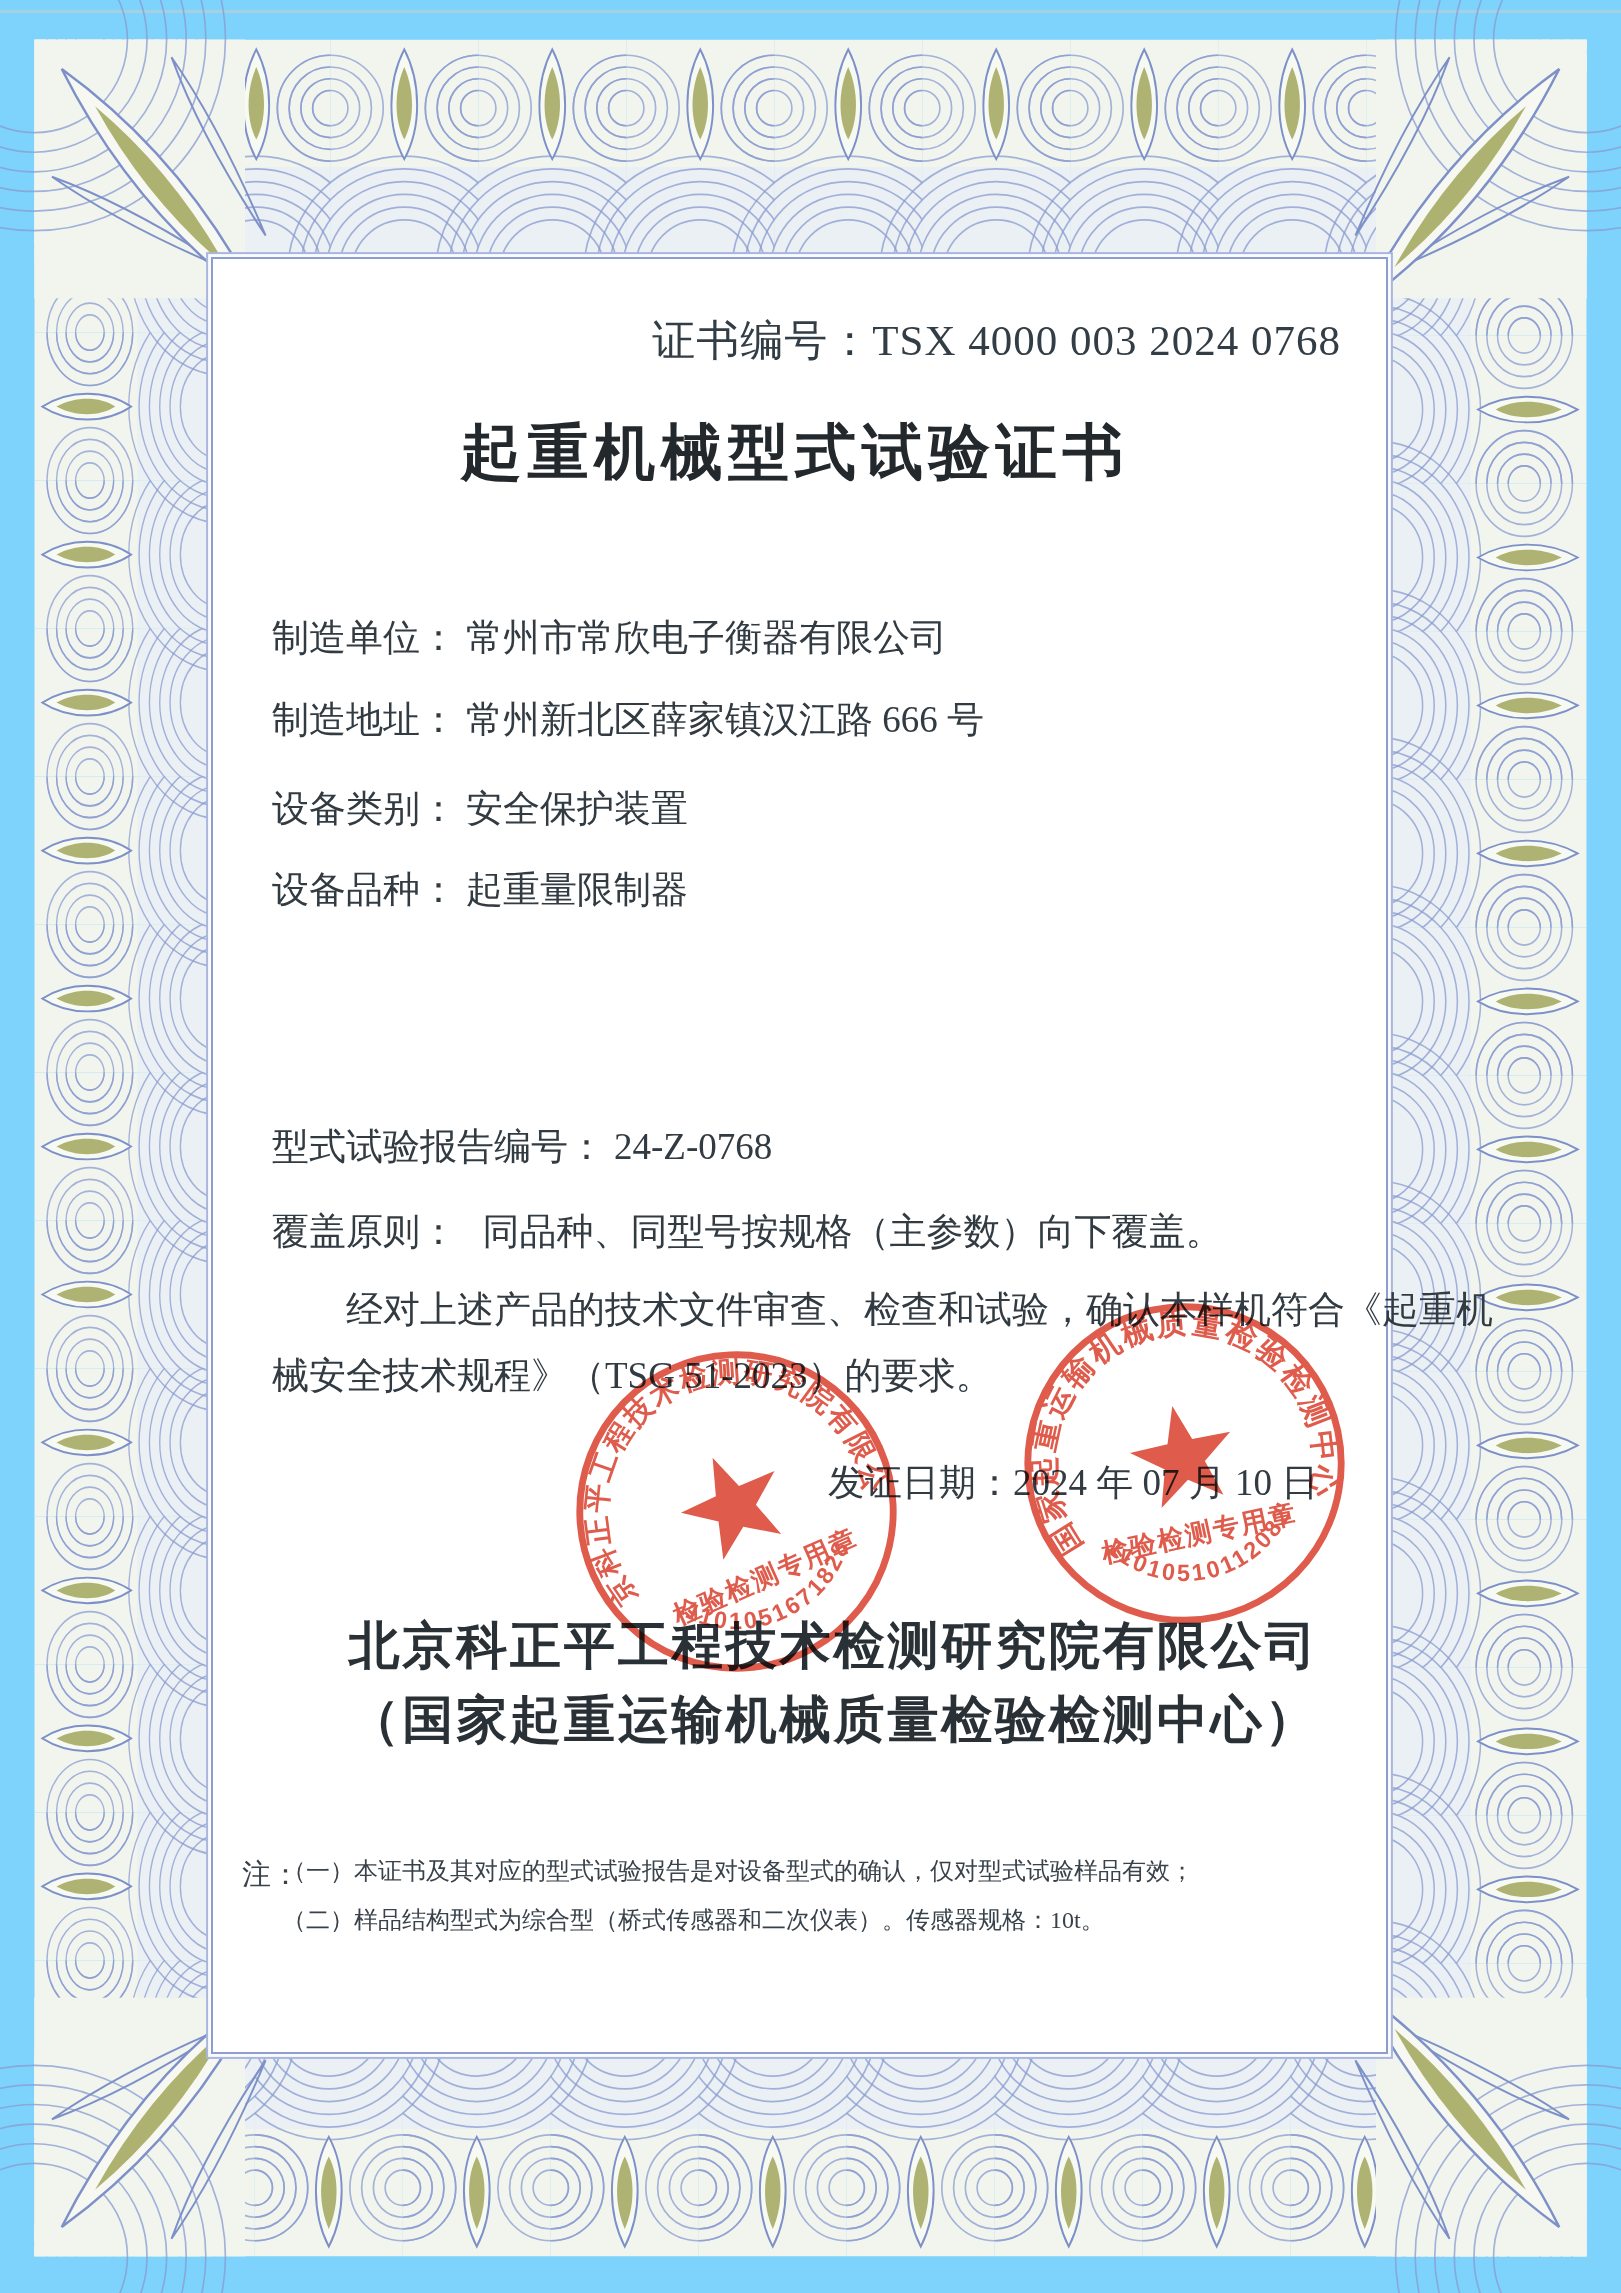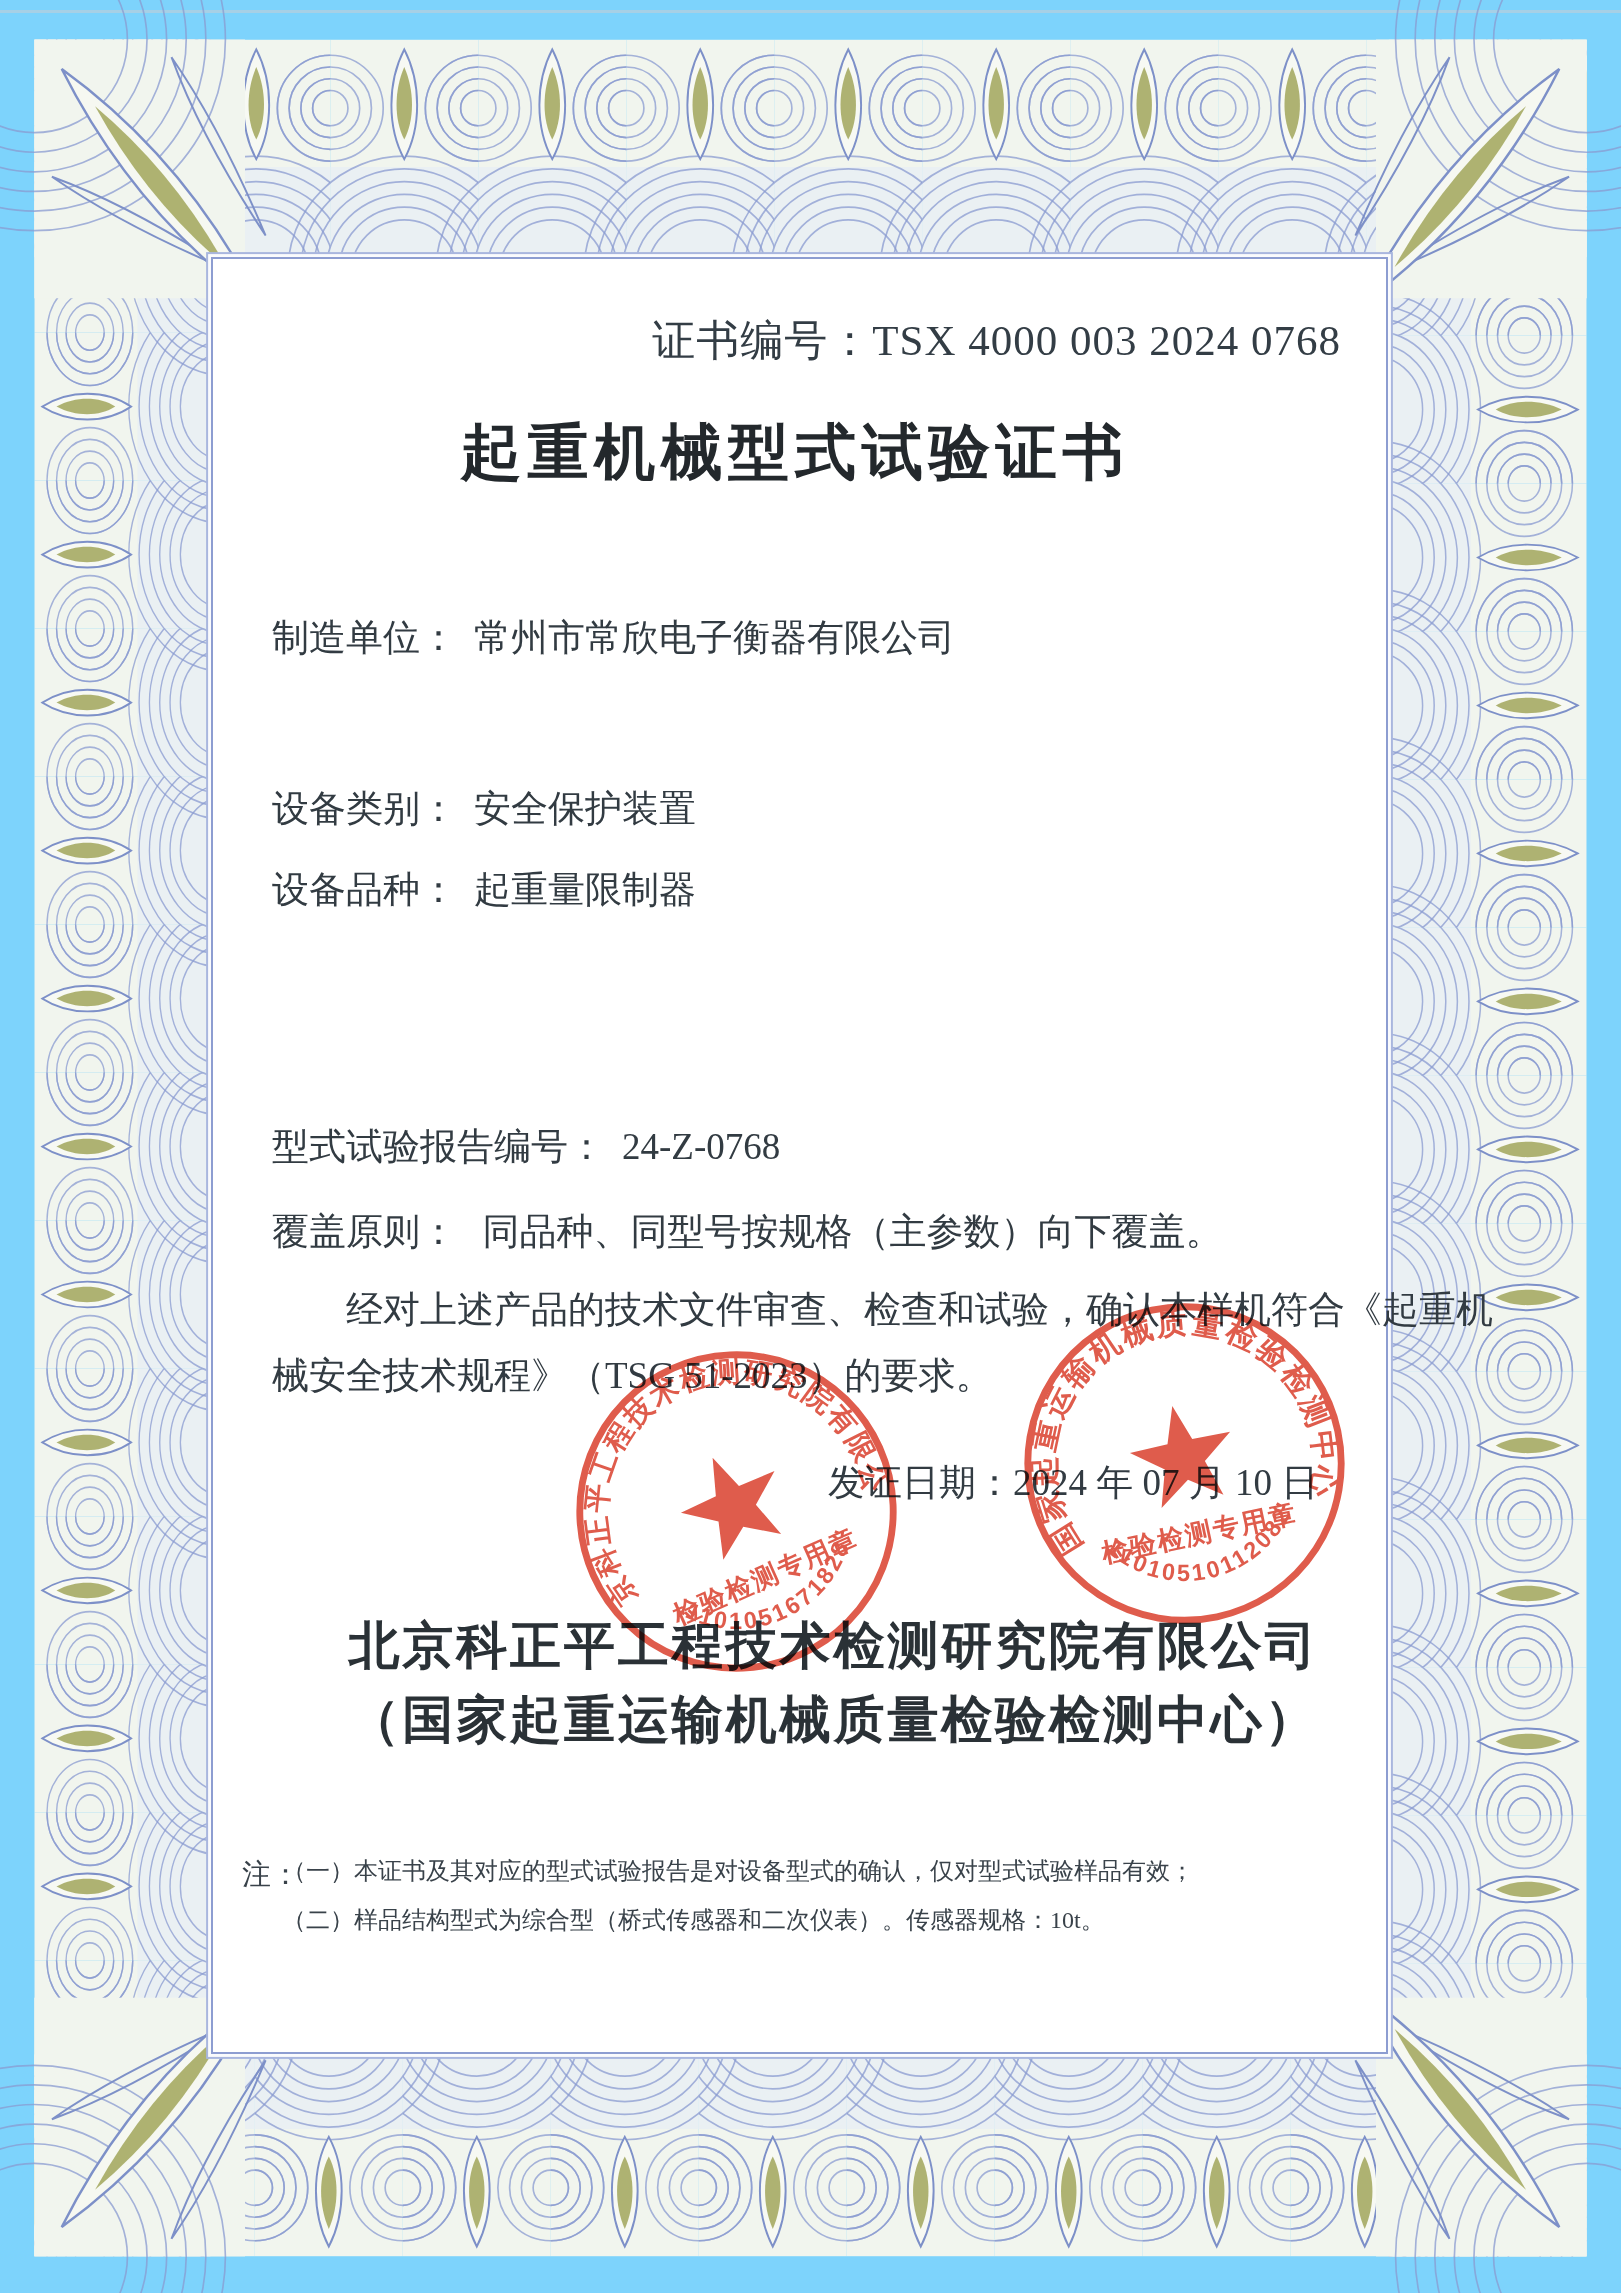--- a/index.html
+++ b/index.html
@@ -18,21 +18,21 @@
     box-sizing:border-box;
   }
   .abs{position:absolute;white-space:nowrap;}
   .cert-no{top:312px;right:280px;font-size:43px;letter-spacing:1px;color:#333d45;}
   .title{
     left:211px;top:412px;width:1168px;margin:0;text-align:center;
     font-family:"Liberation Sans", sans-serif;font-weight:700;
     font-size:61px;letter-spacing:5.9px;color:#23282c;
   }
   .field{left:272px;font-size:37px;color:#323b42;}
-  .field .fvalue{margin-left:17px;}
+  .field .fvalue{margin-left:9px;}
   .field.wide-gap .fvalue{margin-left:25.5px;}
   .f0{top:613px;} .f1{top:695px;} .f2{top:784px;} .f3{top:865px;}
   .f4{top:954px;} .f5{top:1039px;} .f6{top:1122px;} .f7{top:1207px;}
   .stmt{left:272px;font-size:37px;color:#323b42;}
   .stmt1{top:1285px;padding-left:74px;}
   .stmt2{top:1351px;}
   .date-line{left:828px;top:1458px;font-size:37px;color:#323b42;}
   .issuer{left:245px;width:1177px;text-align:center;
     font-family:"Liberation Sans", sans-serif;font-weight:700;color:#2a3136;
     font-size:51px;letter-spacing:2.9px;}
@@ -166,20 +166,23 @@
 
   <div class="abs cert-no">
     <span>证书编号：</span><span>TSX 4000 003 2024 0768</span>
   </div>
 
   <h1 class="abs title">起重机械型式试验证书</h1>
 
   <div class="abs field f0">
     <span class="flabel">制造单位：</span><span class="fvalue">常州市常欣电子衡器有限公司</span>
   </div>
+  <div class="abs field f1">
+    <span class="flabel">制造地址：</span><span class="fvalue">常州新北区薛家镇汉江路 666 号</span>
+  </div>
   <div class="abs field f2">
     <span class="flabel">设备类别：</span><span class="fvalue">安全保护装置</span>
   </div>
   <div class="abs field f3">
     <span class="flabel">设备品种：</span><span class="fvalue">起重量限制器</span>
   </div>
   <div class="abs field f6">
     <span class="flabel">型式试验报告编号：</span><span class="fvalue">24-Z-0768</span>
   </div>
   <div class="abs field f7 wide-gap">

